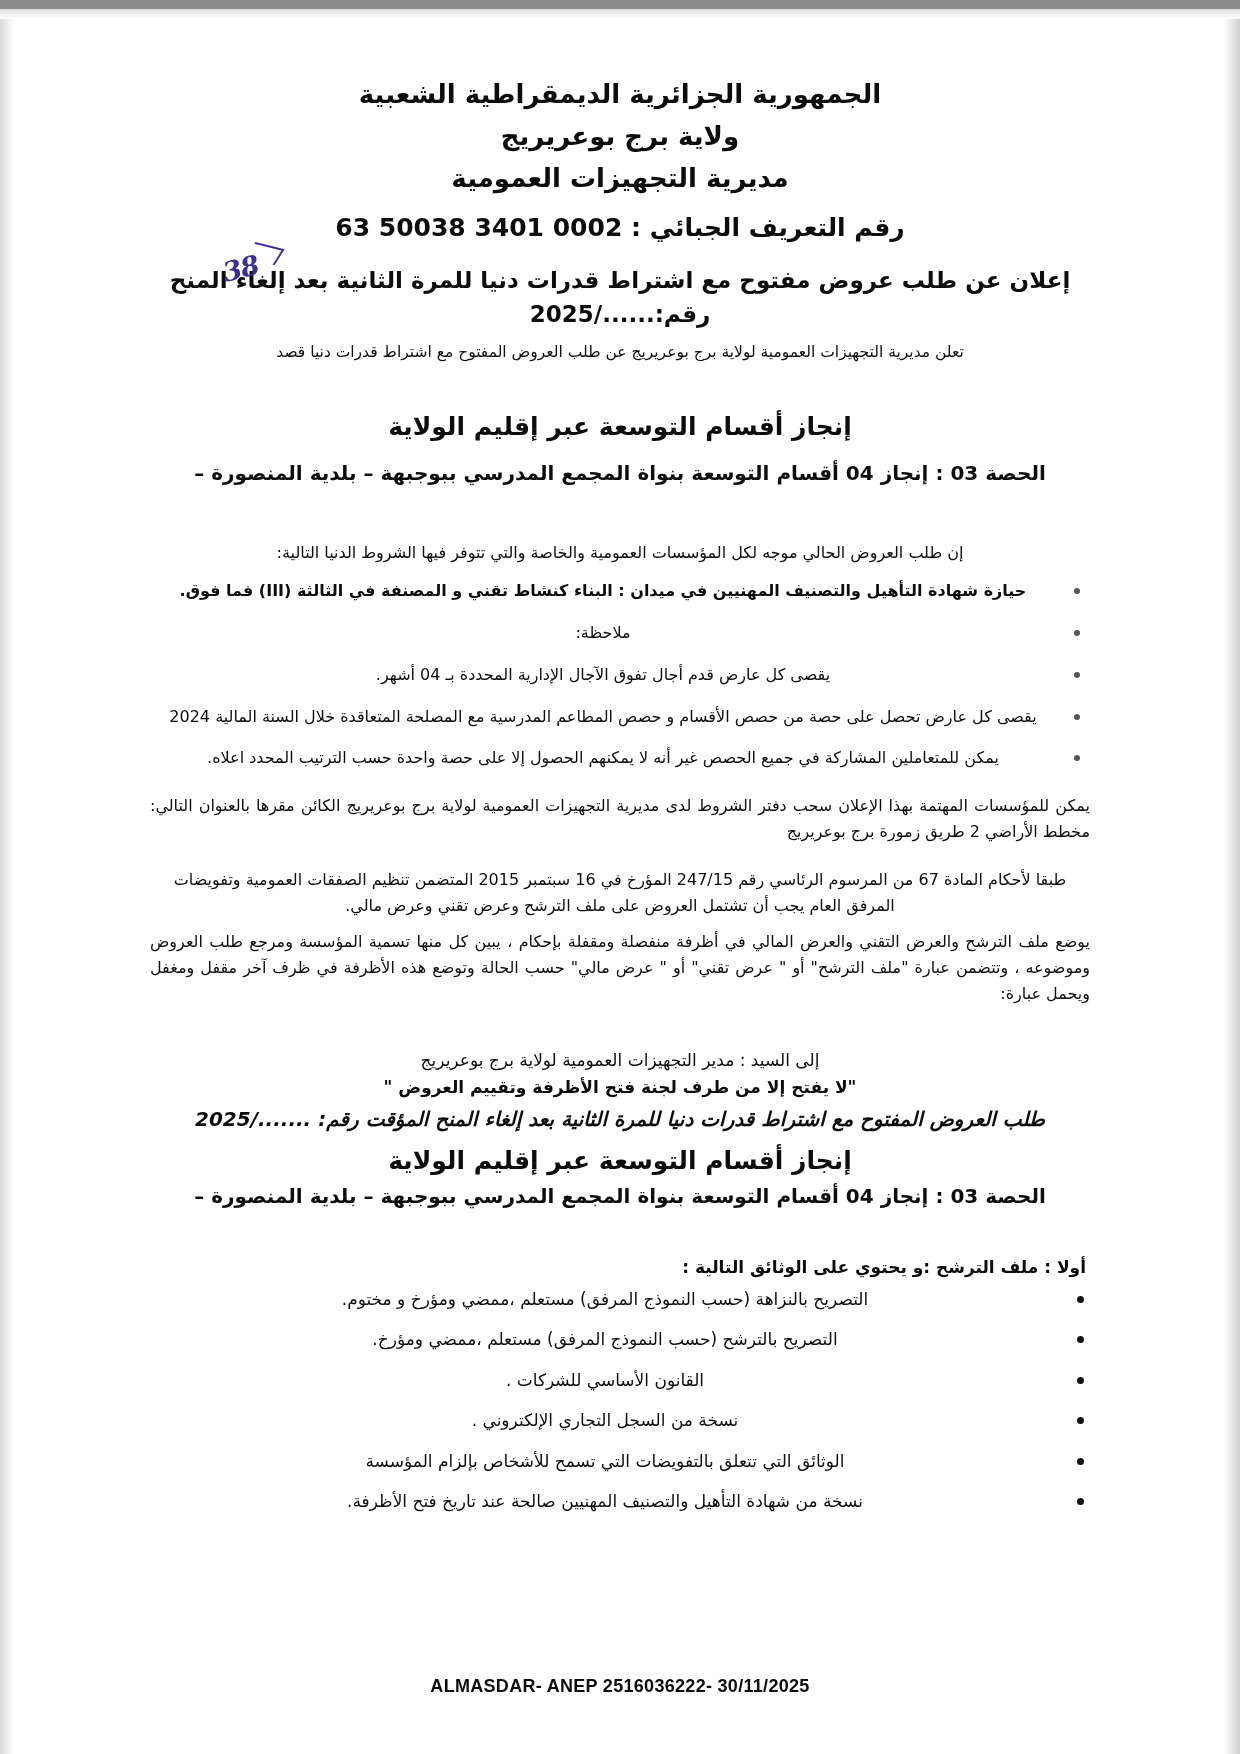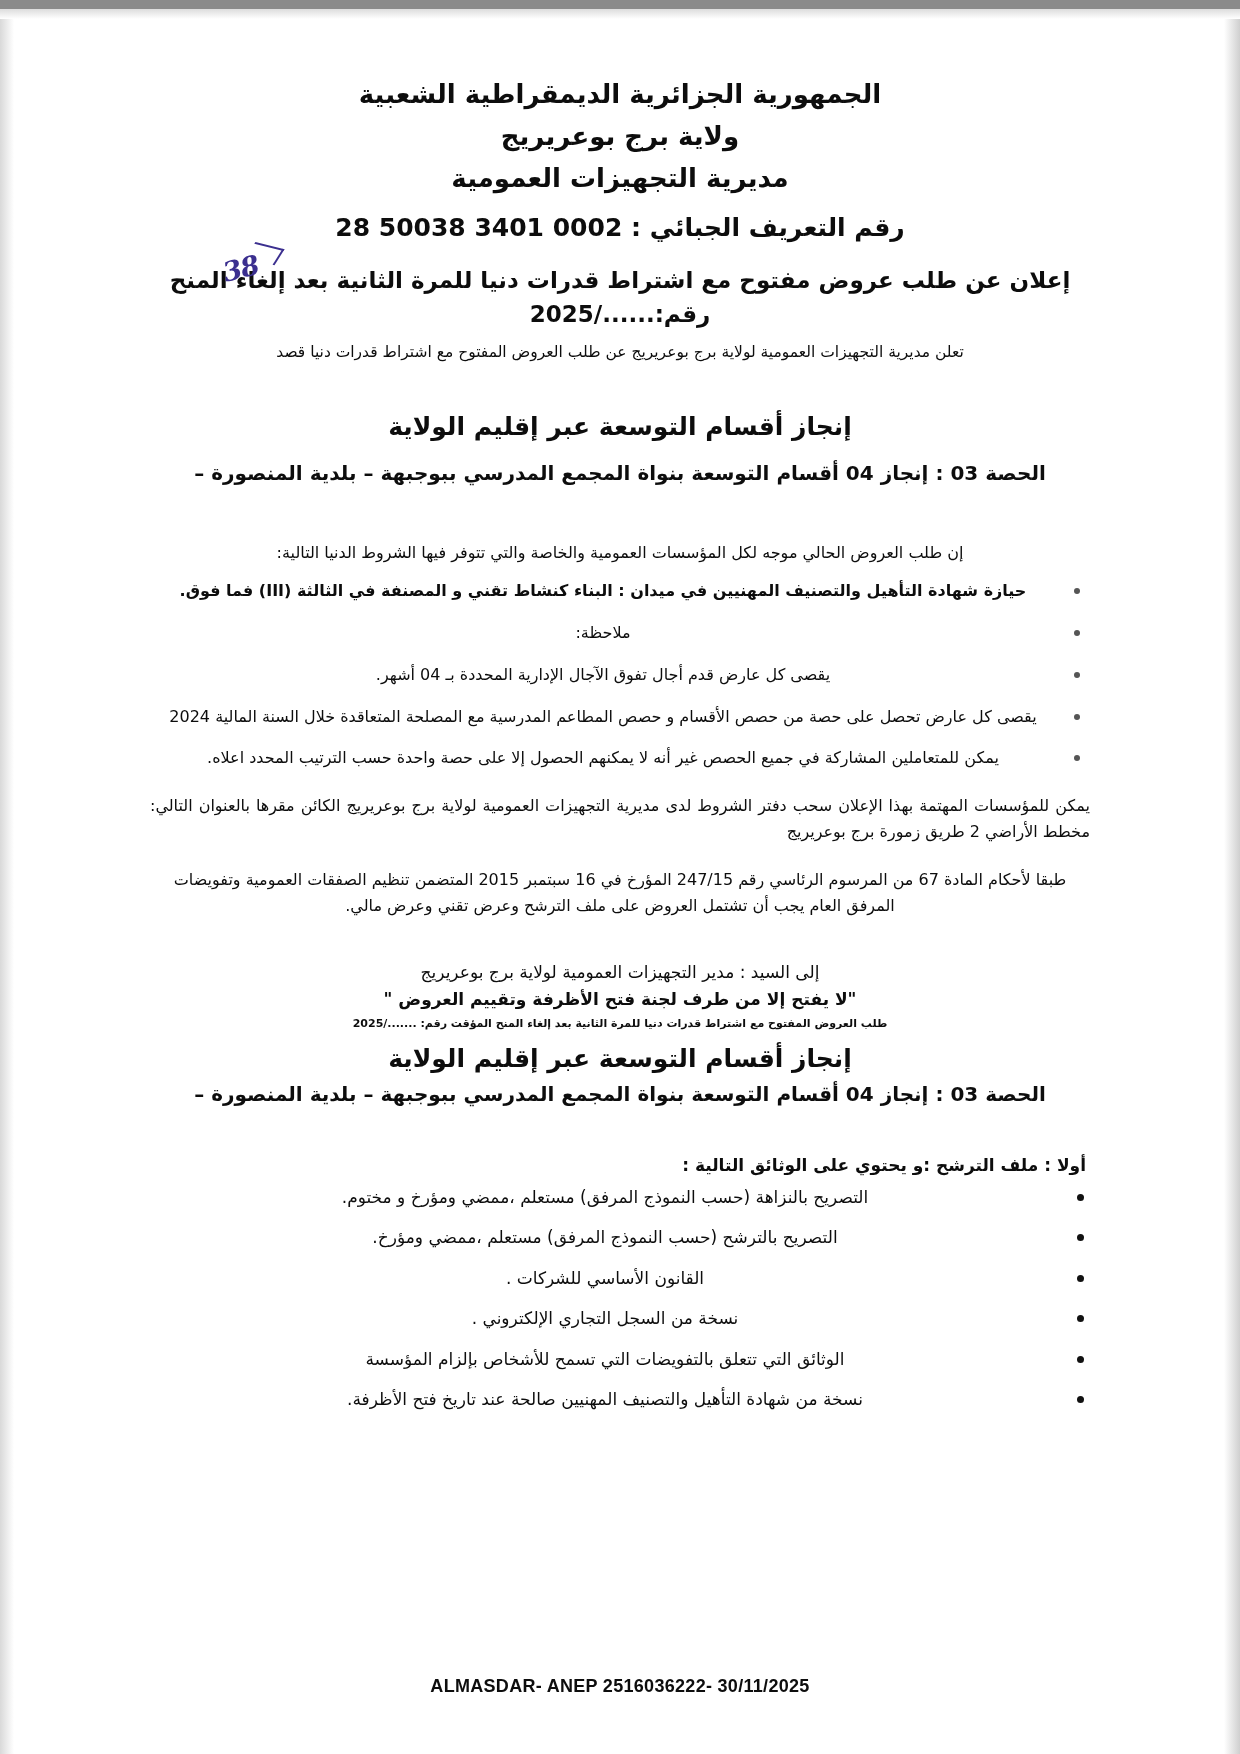--- a/index.html
+++ b/index.html
@@ -154,21 +154,21 @@
     margin-top: 22px;
   }
   .para.tight { margin-top: 10px; }
 
   .envelope {
     margin-top: 40px;
     text-align: center;
   }
   .envelope .e1 { font-size: 17px; font-weight: 400; line-height: 1.6; }
   .envelope .e2 { font-size: 17px; font-weight: 700; line-height: 1.6; }
-  .envelope .e3 { font-size: 11px; font-weight: 700; line-height: 1.6; margin-top: 2px; }
+  .envelope .e3 { font-size: 20px; font-weight: 700; line-height: 1.6; margin-top: 2px; font-style: italic; }
   .envelope .e4 { font-size: 25px; font-weight: 700; line-height: 1.6; margin-top: 6px; }
   .envelope .e5 { font-size: 20px; font-weight: 700; line-height: 1.5; }
 
   .section-head {
     font-size: 17px;
     font-weight: 700;
     margin-top: 46px;
     text-align: right;
     padding-right: 4px;
   }
@@ -219,21 +219,21 @@
   <div class="scan-edge-top"></div>
 
   <div class="content">
 
     <div class="ctr">
       <div class="hdr-line">الجمهورية الجزائرية الديمقراطية الشعبية</div>
       <div class="hdr-line">ولاية برج بوعريريج</div>
       <div class="hdr-line">مديرية التجهيزات العمومية</div>
       <div class="taxid">
         <span>رقم التعريف الجبائي :</span>
-        <span class="num">28 50038 3401 0002</span>
+        <span class="num">63 50038 3401 0002</span>
       </div>
     </div>
 
     <div class="ctr announce">
       <span>إعلان عن طلب عروض مفتوح مع اشتراط قدرات دنيا للمرة الثانية بعد إلغاء المنح رقم:....../2025</span>
       <span class="handwrite">38</span>
     </div>
 
     <div class="ctr subline">تعلن مديرية التجهيزات العمومية  لولاية برج بوعريريج عن طلب العروض المفتوح مع اشتراط قدرات دنيا قصد</div>
 
@@ -245,20 +245,21 @@
     <ul class="cond">
       <li class="bold-em">حيازة شهادة التأهيل والتصنيف المهنيين في ميدان : البناء كنشاط تقني و المصنفة في الثالثة  (III)  فما فوق.</li>
       <li>ملاحظة:</li>
       <li>يقصى كل عارض قدم أجال تفوق الآجال الإدارية المحددة بـ 04 أشهر.</li>
       <li>يقصى كل عارض تحصل على حصة من حصص الأقسام و حصص المطاعم المدرسية مع المصلحة المتعاقدة خلال السنة المالية 2024</li>
       <li>يمكن للمتعاملين المشاركة في جميع الحصص غير أنه لا يمكنهم الحصول إلا على حصة واحدة حسب الترتيب المحدد اعلاه.</li>
     </ul>
 
     <div class="para just">يمكن للمؤسسات المهتمة بهذا الإعلان سحب دفتر الشروط لدى مديرية التجهيزات العمومية لولاية برج بوعريريج الكائن مقرها بالعنوان التالي: مخطط الأراضي 2 طريق زمورة برج بوعريريج</div>
     <div class="para ctr">طبقا لأحكام المادة 67 من المرسوم الرئاسي رقم 247/15 المؤرخ في 16 سبتمبر 2015 المتضمن تنظيم الصفقات العمومية وتفويضات المرفق العام يجب أن تشتمل العروض على ملف الترشح وعرض تقني وعرض مالي.</div>
+    <div class="para just tight">يوضع ملف الترشح والعرض التقني والعرض المالي في أظرفة منفصلة ومقفلة بإحكام ، يبين كل منها تسمية المؤسسة ومرجع طلب العروض وموضوعه ، وتتضمن عبارة "ملف الترشح" أو " عرض تقني" أو " عرض مالي" حسب الحالة وتوضع هذه الأظرفة في ظرف آخر مقفل ومغفل ويحمل عبارة:</div>
 
     <div class="envelope">
       <div class="e1">إلى السيد : مدير التجهيزات العمومية لولاية برج بوعريريج</div>
       <div class="e2">"لا يفتح إلا من طرف لجنة فتح الأظرفة وتقييم العروض "</div>
       <div class="e3">طلب العروض المفتوح مع اشتراط قدرات دنيا للمرة الثانية بعد إلغاء المنح المؤقت رقم: ......./2025</div>
       <div class="e4">إنجاز أقسام التوسعة عبر إقليم الولاية</div>
       <div class="e5">الحصة 03 : إنجاز 04 أقسام التوسعة بنواة المجمع المدرسي ببوجبهة – بلدية المنصورة –</div>
     </div>
 
     <div class="section-head">أولا : ملف الترشح :و يحتوي على الوثائق التالية :</div>

